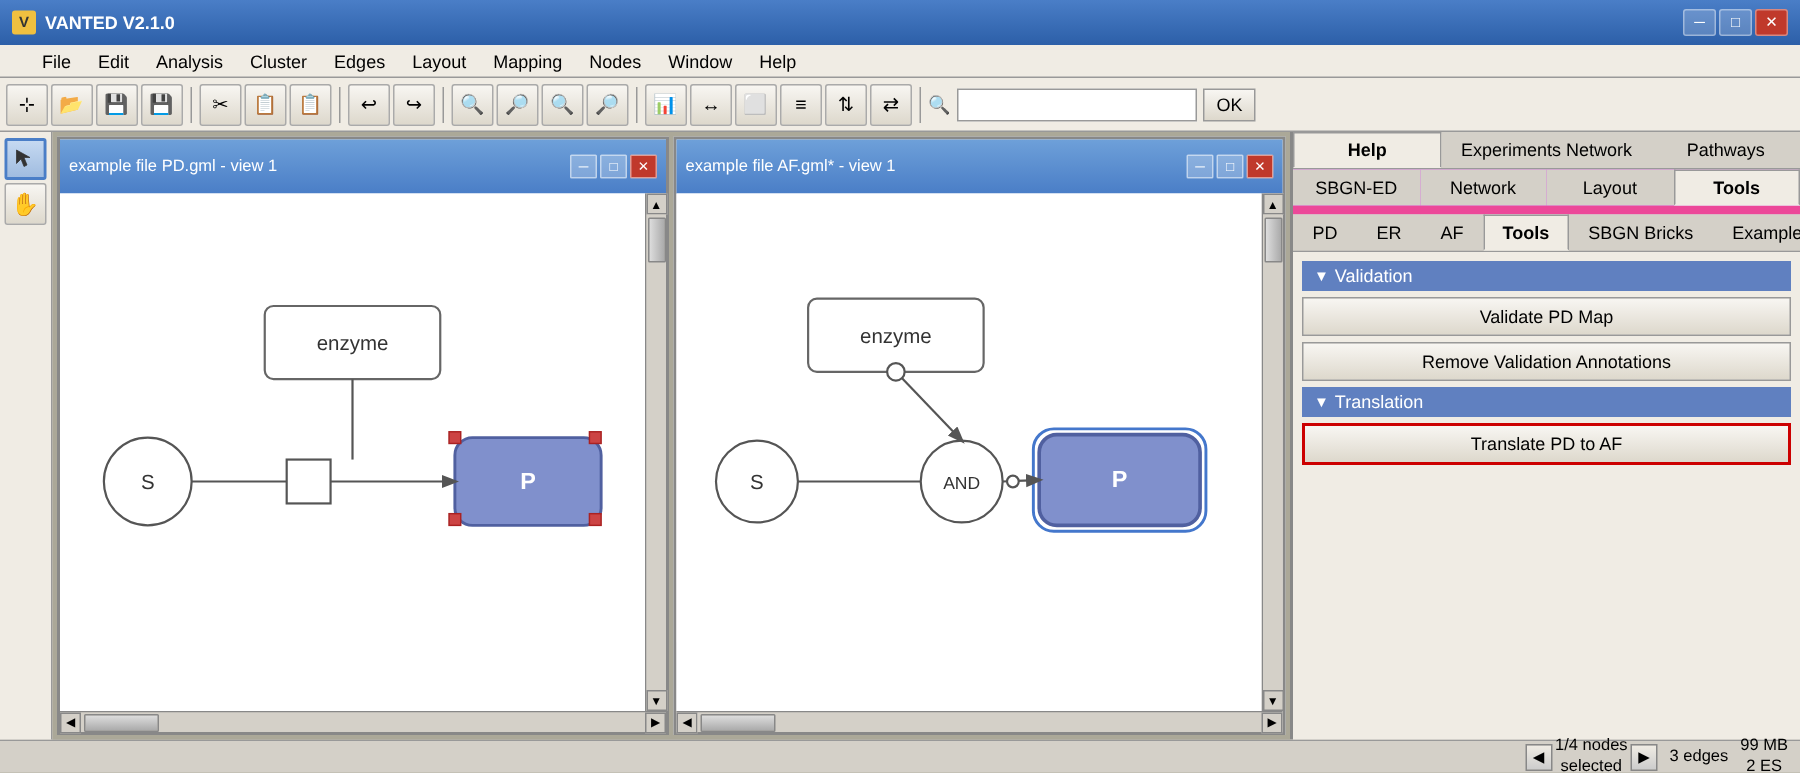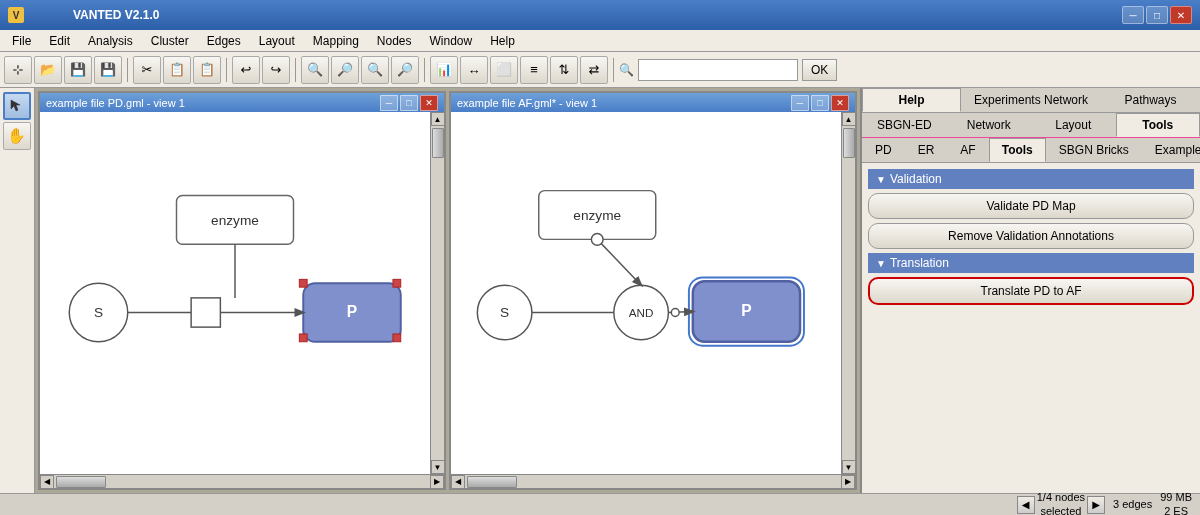--- a/index.html
+++ b/index.html
@@ -28,21 +28,21 @@
       align-items: center;
       gap: 6px;
     }
     .title-icon {
       width: 16px; height: 16px;
       background: #f0c040;
       border-radius: 2px;
       display: flex; align-items: center; justify-content: center;
       font-size: 10px; font-weight: bold; color: #333;
     }
-    .title-text { font-size: 12px; font-weight: bold; margin-left: 43px; }
+    .title-text { font-size: 12px; font-weight: bold; }
     .title-controls {
       display: flex; gap: 2px;
     }
     .title-btn {
       width: 22px; height: 18px;
       border: 1px solid rgba(255,255,255,0.4);
       background: rgba(255,255,255,0.2);
       color: white;
       font-size: 10px;
       cursor: pointer;
@@ -51,21 +51,21 @@
     }
     .title-btn.close { background: #c0392b; }
 
     
     .menu-bar {
       background: #f0ece4;
       border-bottom: 1px solid #999;
       height: 22px;
       display: flex;
       align-items: center;
-      padding: 0 4px;
+      padding: 0 20px;
       gap: 2px;
     }
     .menu-item {
       padding: 2px 8px;
       font-size: 12px;
       cursor: pointer;
       border-radius: 2px;
     }
 
     
@@ -152,21 +152,21 @@
       flex: 1;
       background: white;
       border: 2px solid #888;
       display: flex;
       flex-direction: column;
       min-width: 0;
     }
     .doc-title-bar {
       background: linear-gradient(to bottom, #6ea0d9, #4a7ec7);
       color: white;
-      height: 19px;
+      height: 36px;
       display: flex;
       align-items: center;
       padding: 0 6px;
       justify-content: space-between;
       font-size: 11px;
     }
     .doc-title-controls {
       display: flex; gap: 2px;
     }
     .doc-btn {
@@ -204,21 +204,21 @@
 
     
     .tab-row-1 {
       display: flex;
       background: #d4d0c8;
       border-bottom: 1px solid #999;
     }
     .tab-row-2 {
       display: flex;
       background: #d946ef;
-      border-bottom: 1px solid #ec4899;
+      border-bottom: 6px solid #ec4899;
     }
     .tab-row-3 {
       display: flex;
       background: #d4d0c8;
       border-bottom: 1px solid #999;
     }
 
     .tab {
       padding: 4px 12px;
       font-size: 12px;
@@ -261,21 +261,21 @@
     .panel-btn {
       display: block;
       width: 100%;
       padding: 5px 8px;
       margin-bottom: 4px;
       border: 1px solid #999;
       background: linear-gradient(to bottom, #f8f6f2, #ddd8cc);
       cursor: pointer;
       font-size: 12px;
       text-align: center;
-      border-radius: 10px;
+      border-radius: 0;
     }
     .panel-btn.highlighted {
       border: 2px solid #cc0000;
       background: linear-gradient(to bottom, #f8f6f2, #ddd8cc);
     }
 
     
     .status-bar {
       height: 22px;
       background: #d4d0c8;

